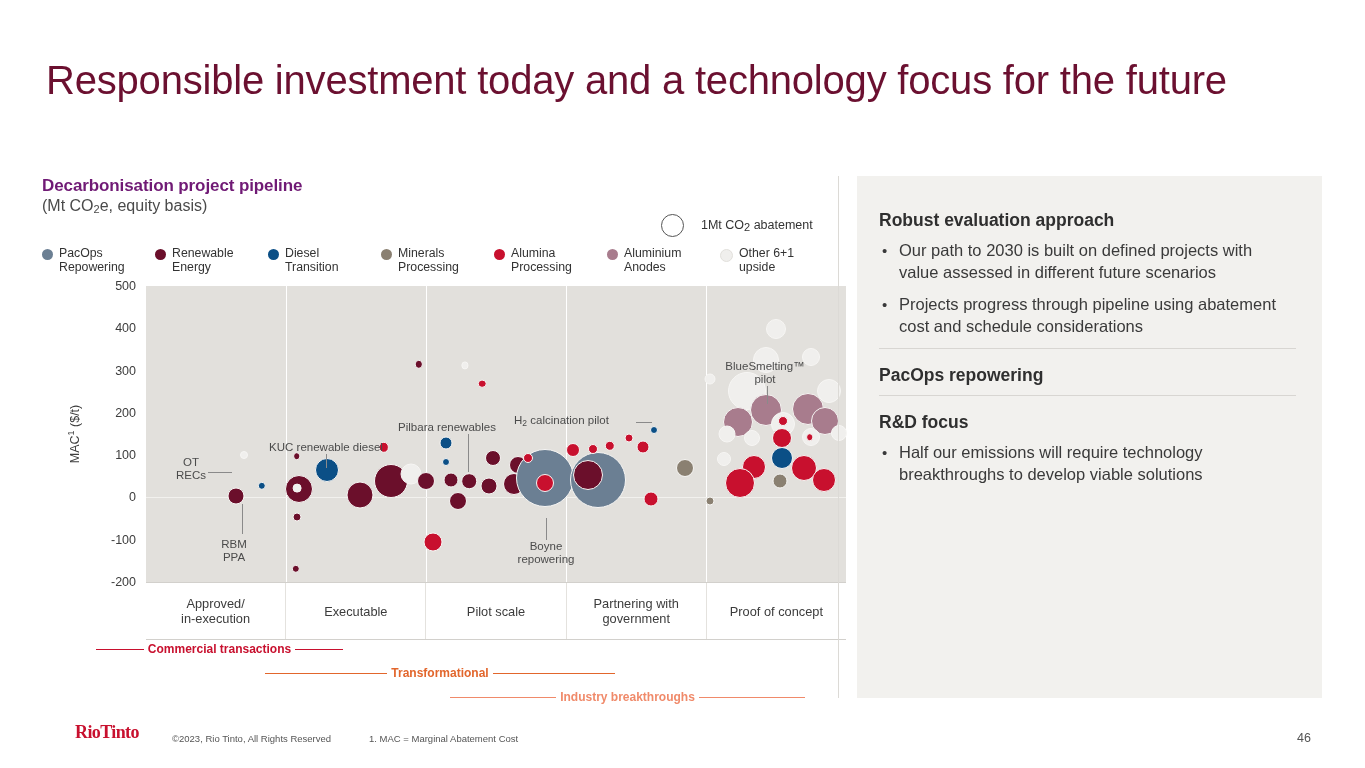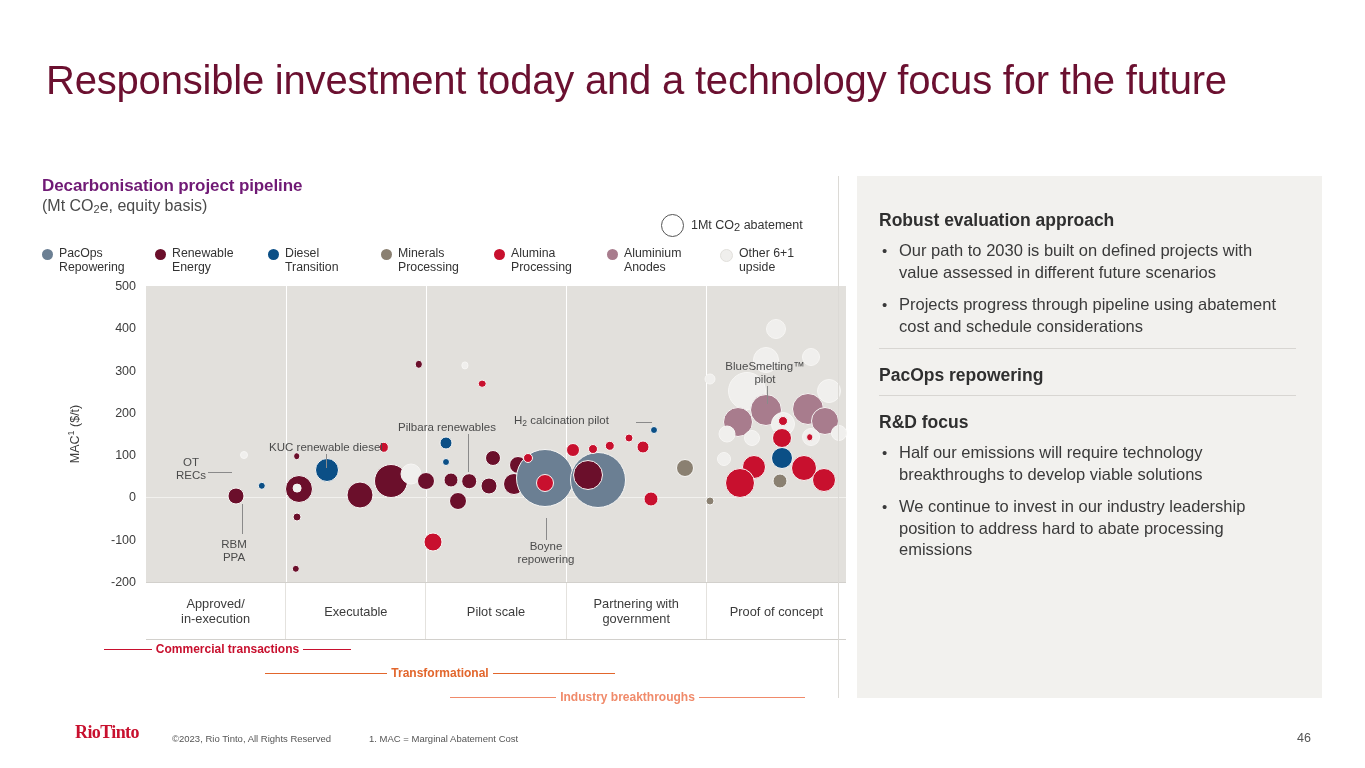--- a/index.html
+++ b/index.html
@@ -22,21 +22,21 @@
   .chart-title{
     font-size:17px;font-weight:bold;color:#701a75;letter-spacing:-0.1px;
   }
   .chart-subtitle{
     font-size:16px;color:#4a4a4a;margin-top:1px;
   }
   .sub-sup{font-size:11px;vertical-align:-0.22em;}
 
   
   .size-legend{
-    position:absolute;left:619px;top:38px;display:flex;align-items:center;gap:7px;
+    position:absolute;left:619px;top:38px;display:flex;align-items:center;gap:17px;
   }
   .size-legend .ring{
     width:21px;height:21px;border-radius:50%;border:1.3px solid #555;background:transparent;
   }
   .size-legend .lbl{font-size:12.5px;color:#333;white-space:nowrap;}
 
   
   .legend-row{
     position:absolute;left:0;top:70px;width:800px;display:flex;
   }
@@ -326,21 +326,21 @@
         </div>
         <div class="cat">
           <div>
             <div>Proof of concept</div>
           </div>
         </div>
       </div>
   </div>
 
   <div id="bands-host">
-      <div class="band" style="left: 104px; top: 642px; width: 247px;">
+      <div class="band" style="left: 96px; top: 642px; width: 247px;">
         <div class="bline" style="background: rgb(200, 16, 46);"></div>
         <div class="btxt" style="color: rgb(200, 16, 46);">Commercial transactions</div>
         <div class="bline" style="background: rgb(200, 16, 46);"></div>
       </div>
       <div class="band" style="left: 265px; top: 666px; width: 350px;">
         <div class="bline" style="background: rgb(226, 102, 44);"></div>
         <div class="btxt" style="color: rgb(226, 102, 44);">Transformational</div>
         <div class="bline" style="background: rgb(226, 102, 44);"></div>
       </div>
       <div class="band" style="left: 450px; top: 690px; width: 355px; align-items: center;">
@@ -357,21 +357,20 @@
         <div class="rp-list">
           <div class="rp-li">Our path to 2030 is built on defined projects with value assessed in different future scenarios</div>
           <div class="rp-li">Projects progress through pipeline using abatement cost and schedule considerations</div>
         </div>
         <div class="rp-sep"></div>
         <div class="rp-head">PacOps repowering</div>
         <div class="rp-sep"></div>
         <div class="rp-head">R&amp;D focus</div>
         <div class="rp-list">
           <div class="rp-li">Half our emissions will require technology breakthroughs to develop viable solutions</div>
-          <div class="rp-li">We continue to invest in our industry leadership position to address hard to abate processing emissions</div>
         </div>
       </div>
   </div>
 
   <div class="logo">RioTinto</div>
   <div class="copyright">©2023, Rio Tinto, All Rights Reserved</div>
   <div class="footnote">1. MAC = Marginal Abatement Cost</div>
   <div class="pageno">46</div>
 
 </div>

